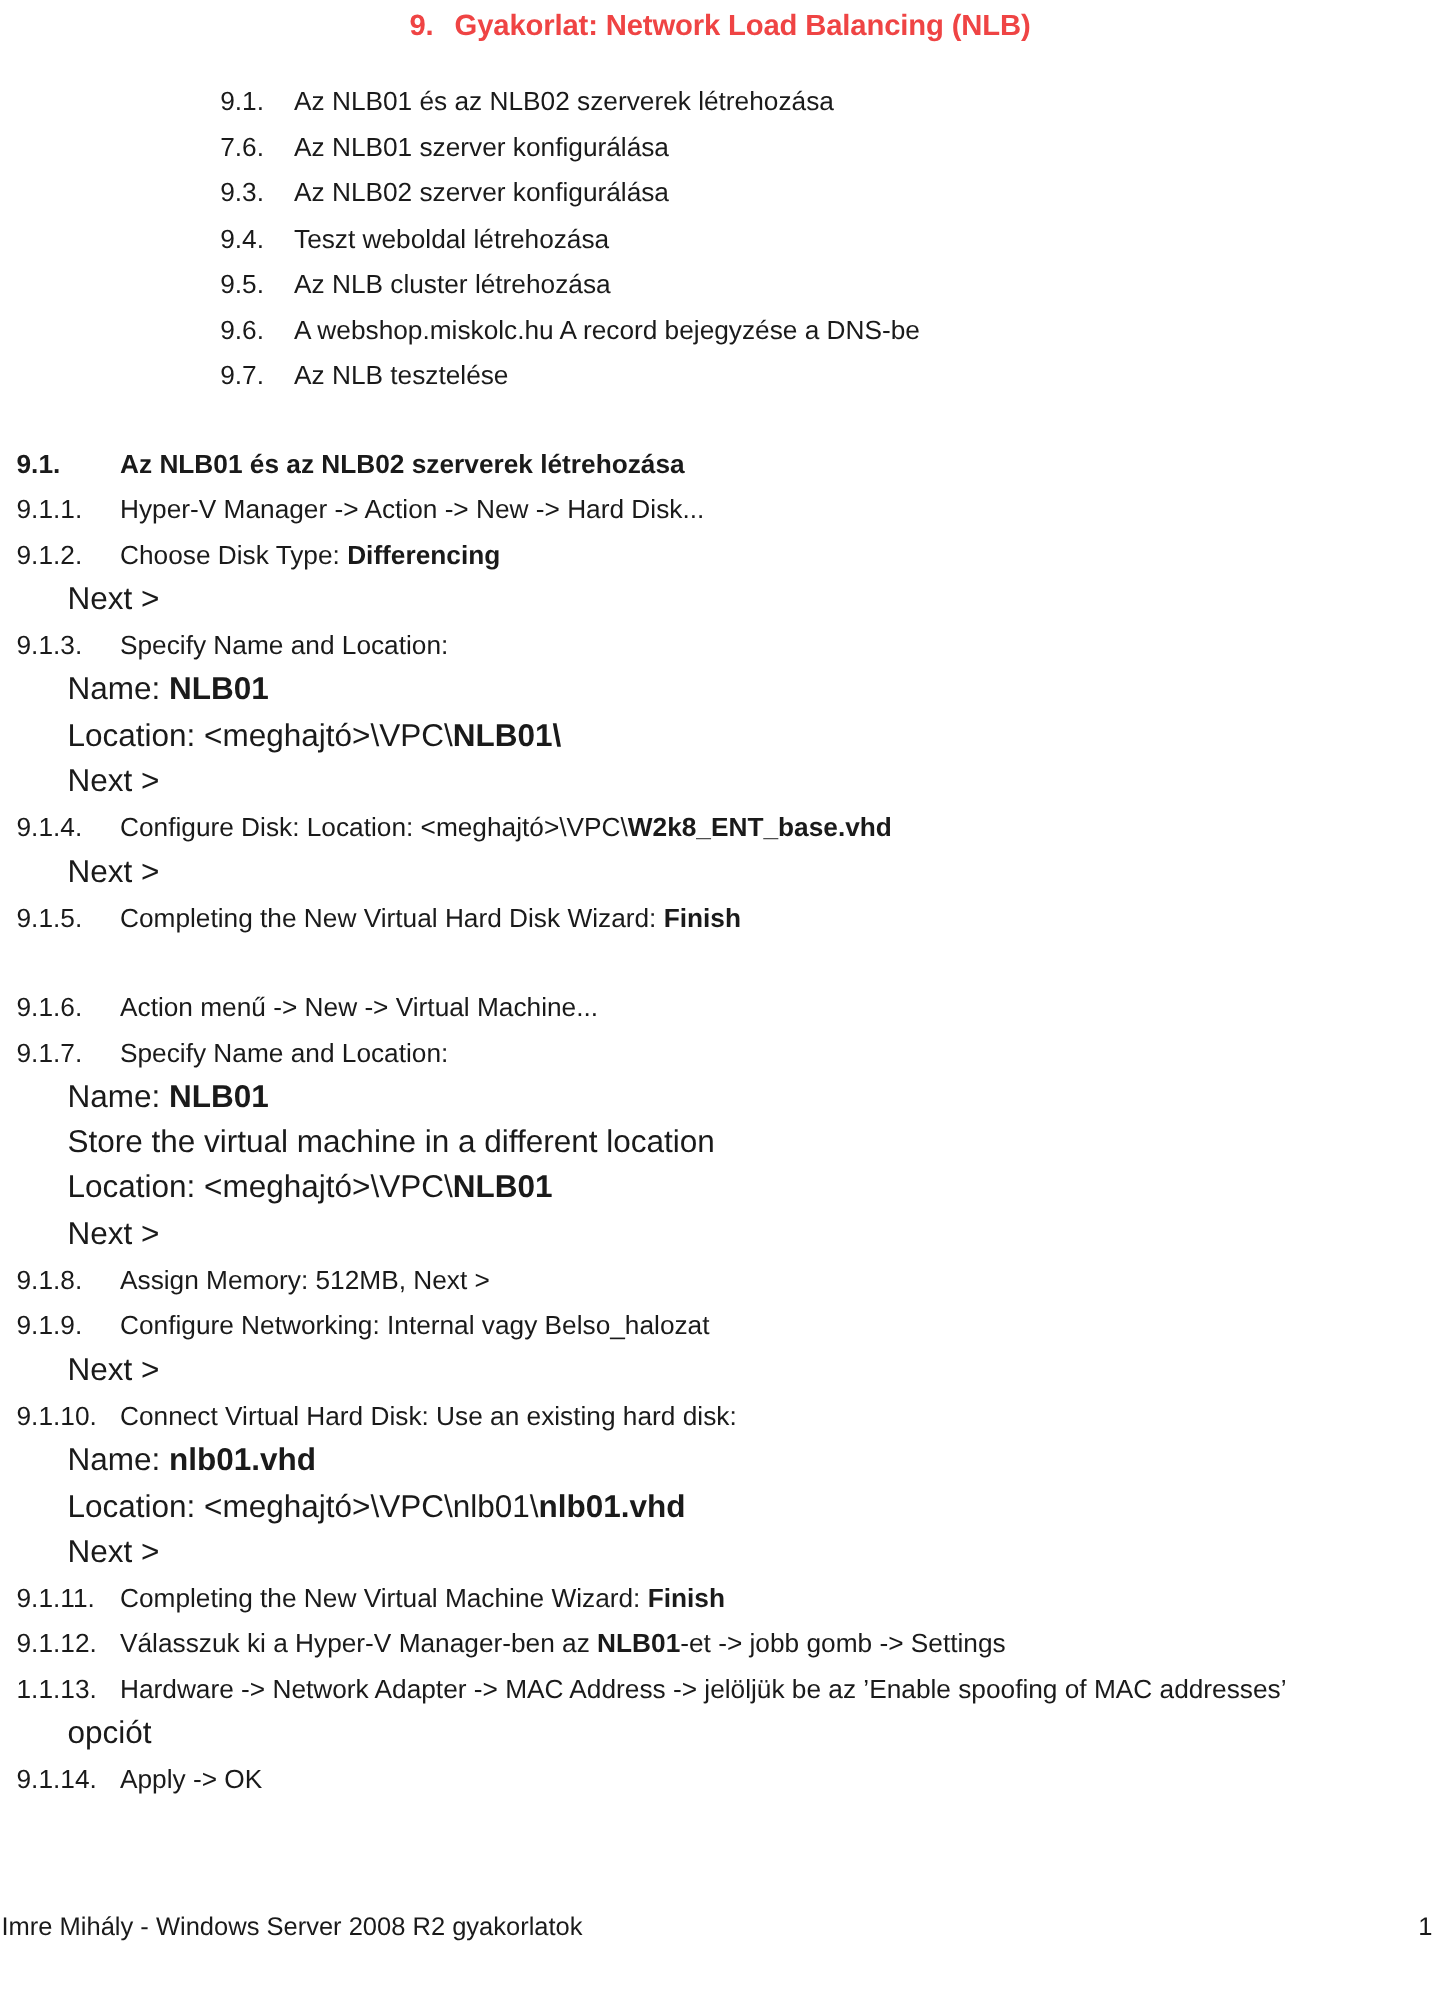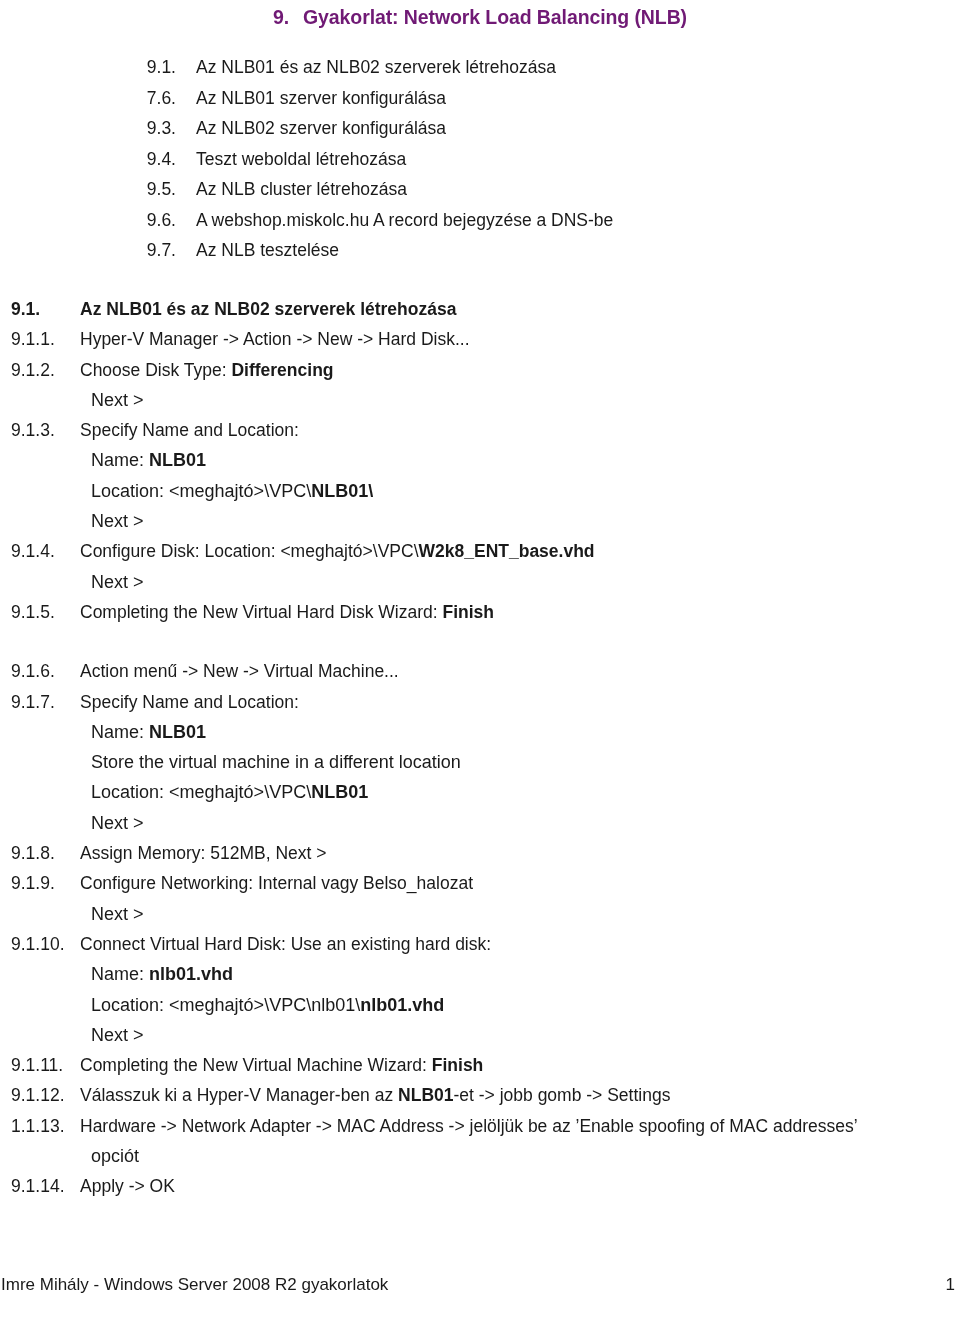--- a/index.html
+++ b/index.html
@@ -27,21 +27,21 @@
   
   .doc-title {
     position: absolute;
     left: 0;
     top: 6px;
     width: 960px;
     text-align: center;
     font-size: 19.5px;
     font-weight: bold;
     letter-spacing: -0.1px;
-    color: #701a75;
+    color: #ef4444;
   }
   .doc-title .num {
     margin-right: 14px;
   }
 
   
   .toc {
     position: absolute;
     left: 0;
     top: 52px;
@@ -86,22 +86,22 @@
     white-space: nowrap;
   }
   .item .txt {
     flex: 1 1 auto;
   }
   .item.bold .num,
   .item.bold .txt {
     font-weight: bold;
   }
   .sub {
-    margin-left: 91px;
-    font-size: 18px;
+    margin-left: 45px;
+    font-size: 21px;
     line-height: 30.3px;
   }
   .gap {
     height: 29px;
   }
   b, .b {
     font-weight: bold;
     text-align: right;
   }
 

